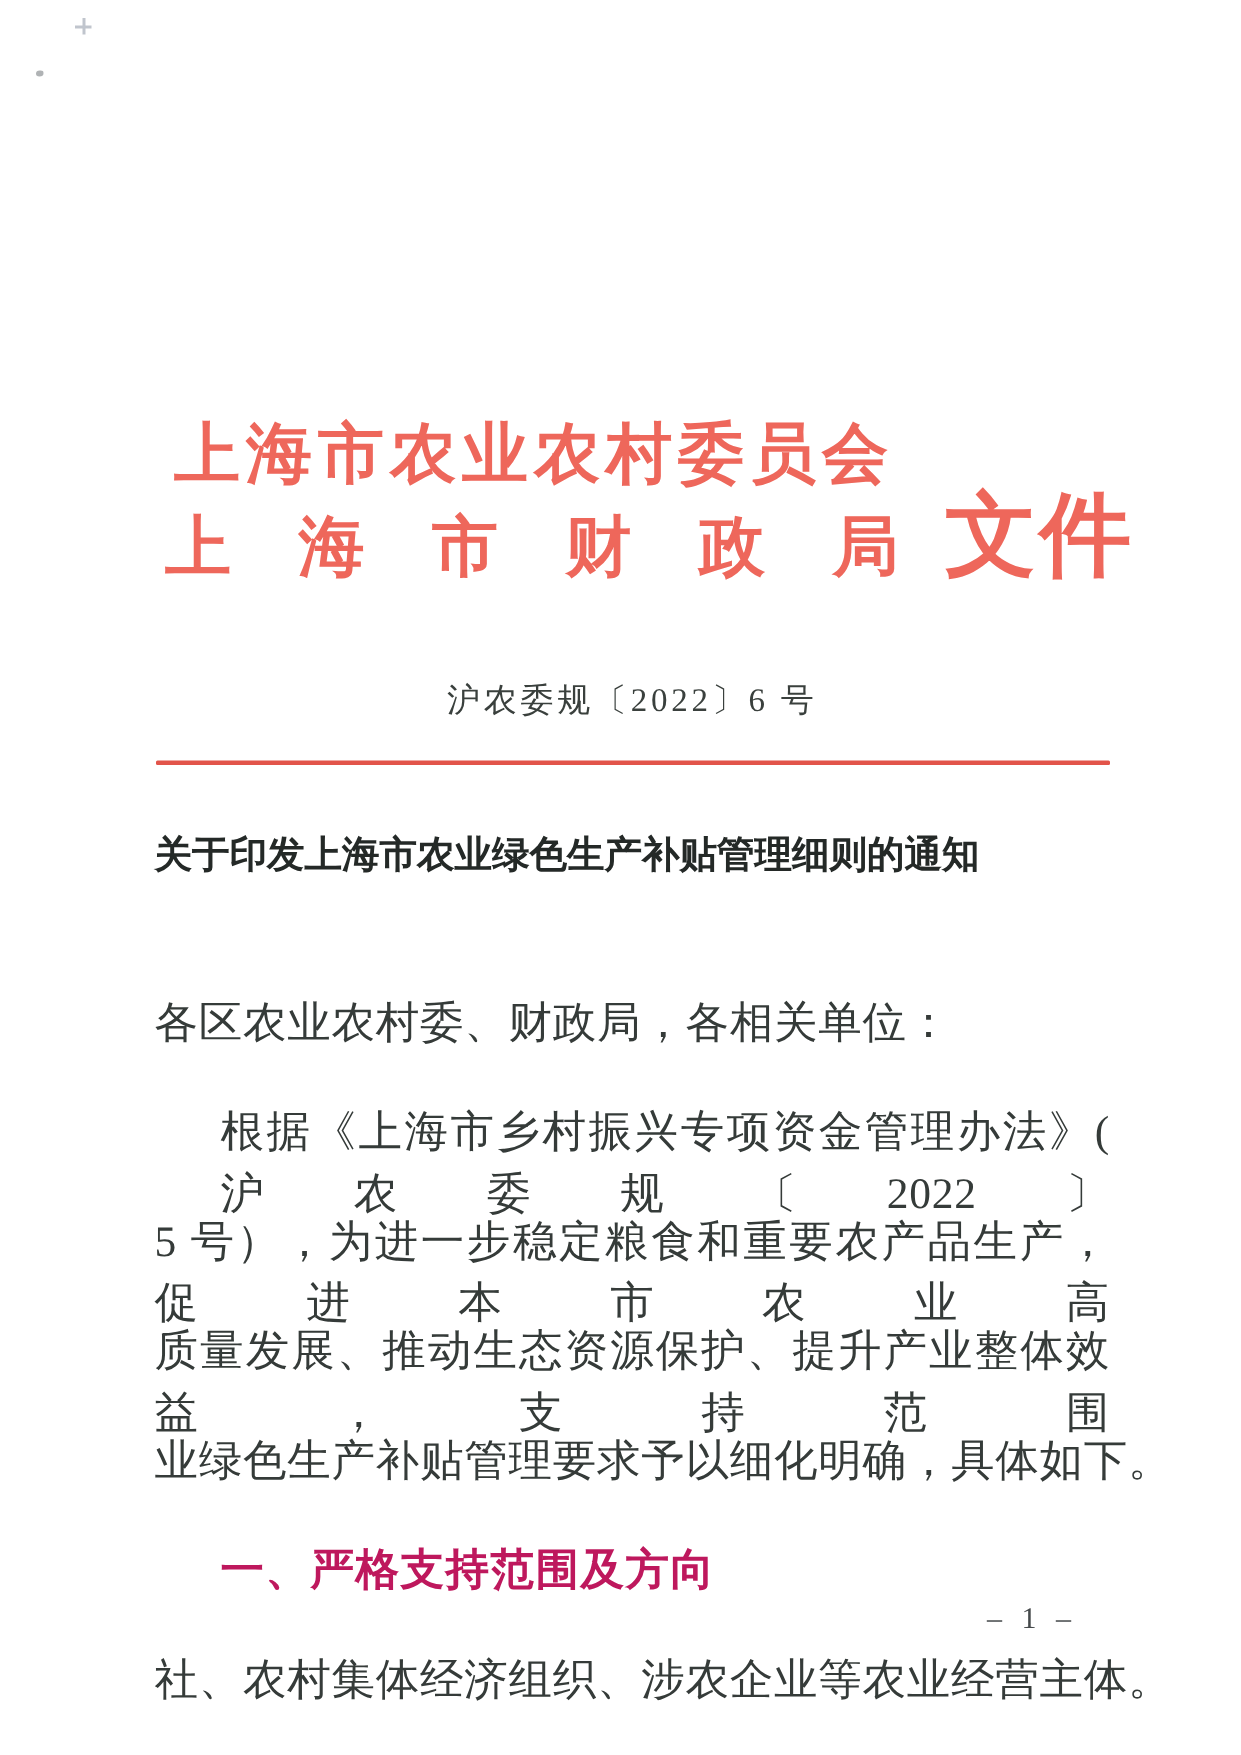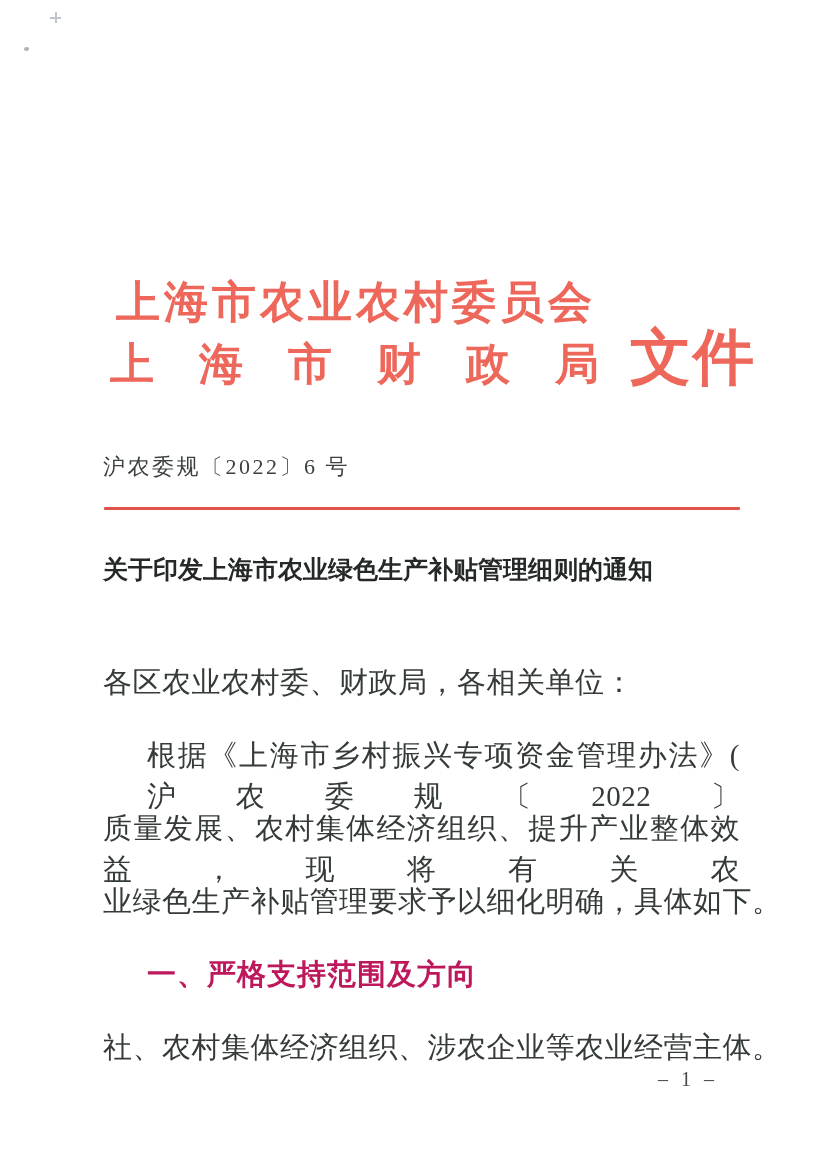--- a/index.html
+++ b/index.html
@@ -39,21 +39,21 @@
   }
   .doc-suffix{
     position:absolute;left:610px;top:327px;
     font-size:61px;line-height:1;font-weight:bold;
     letter-spacing:2px;white-space:nowrap;margin-left:20px;
   }
 
   
   .doc-number{
     position:absolute;left:103px;top:452px;width:637px;
-    text-align:left;font-size:22px;letter-spacing:2.5px;
+    text-align:center;font-size:22px;letter-spacing:2.5px;
     color:#3a403d;white-space:nowrap;
   }
 
   
   .red-rule{
     position:absolute;left:104px;top:507px;width:636px;height:3px;
     border-radius:1px;
   }
 
   
@@ -106,21 +106,22 @@
 
   <div class="doc-number">沪农委规〔2022〕6 号</div>
 
   <div class="red-rule" style="background: rgb(226, 84, 74);"></div>
 
   <div class="doc-title">关于印发上海市农业绿色生产补贴管理细则的通知</div>
 
   <div class="body-block">
     <div class="bline">各区农业农村委、财政局，各相关单位：</div>
     <div class="bline indent fill">根据《上海市乡村振兴专项资金管理办法》( 沪农委规〔2022〕</div>
-    <div class="bline fill">质量发展、农村集体经济组织、提升产业整体效益，现将有关农</div>
+    <div class="bline fill">5 号），为进一步稳定粮食和重要农产品生产，促进本市农业高</div>
+    <div class="bline fill">质量发展、推动生态资源保护、提升产业整体效益，支持范围</div>
     <div class="bline">业绿色生产补贴管理要求予以细化明确，具体如下。</div>
     <div class="bline indent heading">一、严格支持范围及方向</div>
     <div class="bline">社、农村集体经济组织、涉农企业等农业经营主体。</div>
   </div>
 
   <div class="page-number">– 1 –</div>
 
 </div>
 
 </body></html>

